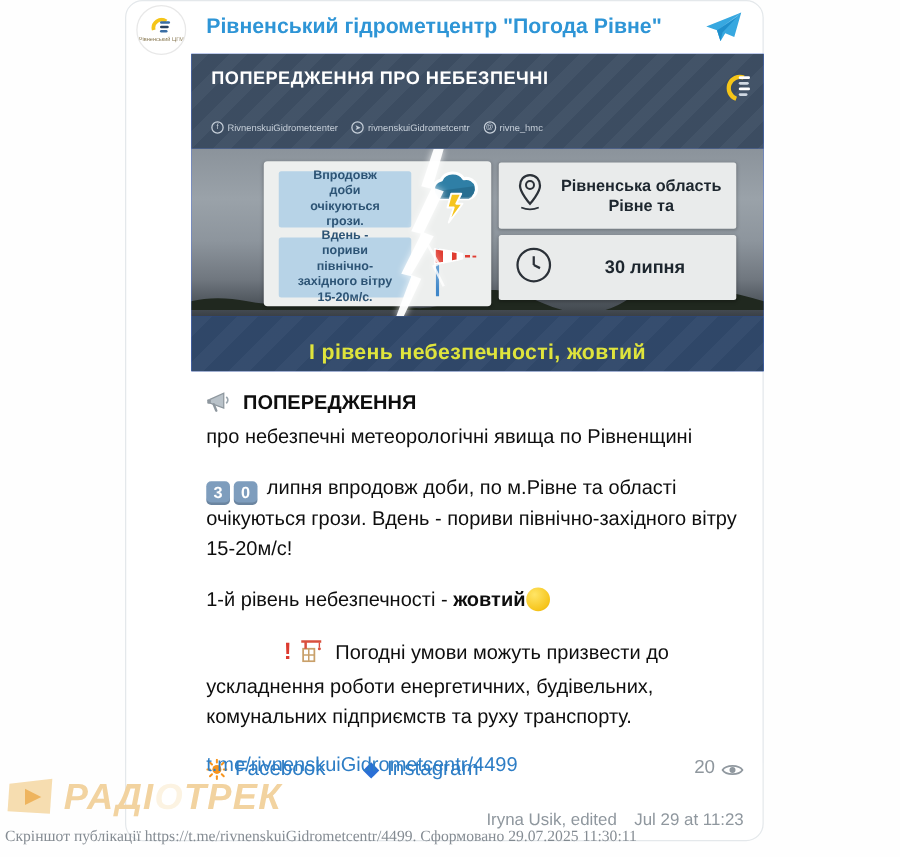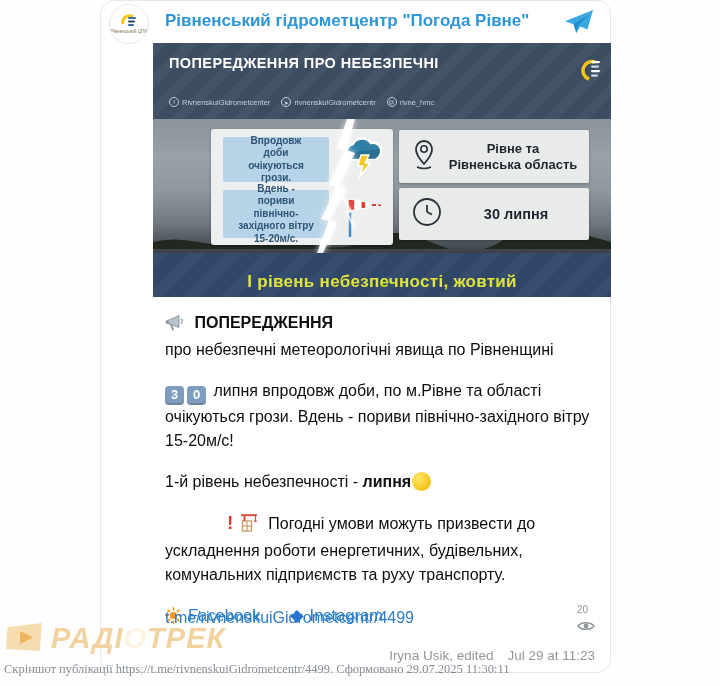--- a/index.html
+++ b/index.html
@@ -70,21 +70,21 @@
   .exclaim { color:#dc3a2f; font-weight:900; font-size:19px; margin-right:2px; }
   .bold { font-weight:bold; }
   .emoji-svg { vertical-align:-3px; margin-right:4px; }
 
   
   .links-row { position:absolute; left:64px; top:604px; display:flex; gap:30px; font-size:16.5px; }
   .link { color:#2d7dc5; display:flex; align-items:center; gap:6px; cursor:pointer; }
   .link-views-row { position:absolute; left:64px; top:603px; width:430px; display:flex;
                     justify-content:space-between; align-items:center; }
   .post-link { color:#2d7dc5; font-size:16px; }
-  .views { display:flex; align-items:flex-start; gap:5px; color:#8f979e; font-size:10px;flex-direction:column; }
+  .views { display:flex; align-items:flex-end; gap:5px; color:#8f979e; font-size:15px; }
   .meta-row { position:absolute; left:64px; top:647px; width:430px; display:flex; gap:14px;
               justify-content:flex-end; color:#8f979e; font-size:13.5px; }
 
   
   .wm-logo { position:absolute; left:4px; top:621px; display:flex; align-items:center; gap:5px; z-index:5;
              font-weight:bold; font-style:italic; font-size:29px; letter-spacing:1px; color:#f2d3a0;text-align:center; }
   .wm-logo .mid { color:#fcf3e2; }
   .wm-caption { position:absolute; left:4px; top:662px; z-index:5; font-family:"Liberation Serif", serif;
                 font-size:12.5px; color:rgba(112,120,128,0.85); white-space:nowrap; }
 </style>
@@ -180,22 +180,22 @@
 
         <div class="info-box a">
           <span class="ib-icon">
             <svg width="26" height="34" viewBox="0 0 26 34">
               <path d="M13 3 C8 3 5 7 5 11.5 C5 17 13 26 13 26 C13 26 21 17 21 11.5 C21 7 18 3 13 3 Z" fill="none" stroke="#2b3138" stroke-width="1.8"></path>
               <circle cx="13" cy="11" r="3.2" fill="none" stroke="#2b3138" stroke-width="1.6"></circle>
               <path d="M6 29 q7 3 14 0" stroke="#2b3138" stroke-width="1.4" fill="none"></path>
             </svg>
           </span>
           <div class="info-label">
+            <div>Рівненська область</div>
             <div>Рівне та</div>
-            <div>Рівненська область</div>
           </div>
         </div>
         <div class="info-box b">
           <span class="ib-icon">
             <svg width="32" height="32" viewBox="0 0 32 32">
               <circle cx="16" cy="16" r="13" fill="none" stroke="#2b3138" stroke-width="1.8"></circle>
               <line x1="16" y1="16" x2="16" y2="9" stroke="#2b3138" stroke-width="1.8"></line>
               <line x1="16" y1="16" x2="21" y2="18.5" stroke="#2b3138" stroke-width="1.8"></line>
             </svg>
           </span>
@@ -223,21 +223,21 @@
             <path d="M6 10.5 L8 15.5" stroke="#8e979e" stroke-width="2" stroke-linecap="round"></path>
             <path d="M16 4.5 q2.6 2.5 0 5.2" stroke="#9aa5ad" stroke-width="1.3" fill="none"></path>
           </svg>
         </span><span class="bold">ПОПЕРЕДЖЕННЯ</span><br>
         <span>про небезпечні метеорологічні явища по Рівненщині</span>
       </p>
       <p>
         <span class="keycap">3</span><span class="keycap">0</span><span> липня впродовж доби, по м.Рівне та області очікуються грози. Вдень - пориви північно-західного вітру 15-20м/с!</span>
       </p>
       <p>
-        <span>1-й рівень небезпечності - </span><span class="bold">липня</span><span class="yellow-dot"></span>
+        <span>1-й рівень небезпечності - </span><span class="bold">жовтий</span><span class="yellow-dot"></span>
       </p>
       <p class="indent">
         <span class="exclaim">!</span><span class="emoji-svg">
           <svg width="20" height="19" viewBox="0 0 20 19">
             <rect x="2.5" y="8" width="9" height="10" fill="none" stroke="#c9a06a" stroke-width="1.4"></rect>
             <line x1="2.5" y1="13" x2="11.5" y2="13" stroke="#c9a06a" stroke-width="1.2"></line>
             <line x1="7" y1="8" x2="7" y2="18" stroke="#c9a06a" stroke-width="1.2"></line>
             <line x1="4.5" y1="8" x2="4.5" y2="2" stroke="#d94f3d" stroke-width="2"></line>
             <line x1="1" y1="2.2" x2="17" y2="2.2" stroke="#d94f3d" stroke-width="2"></line>
             <line x1="15.5" y1="3" x2="15.5" y2="7" stroke="#d94f3d" stroke-width="1.1"></line>

